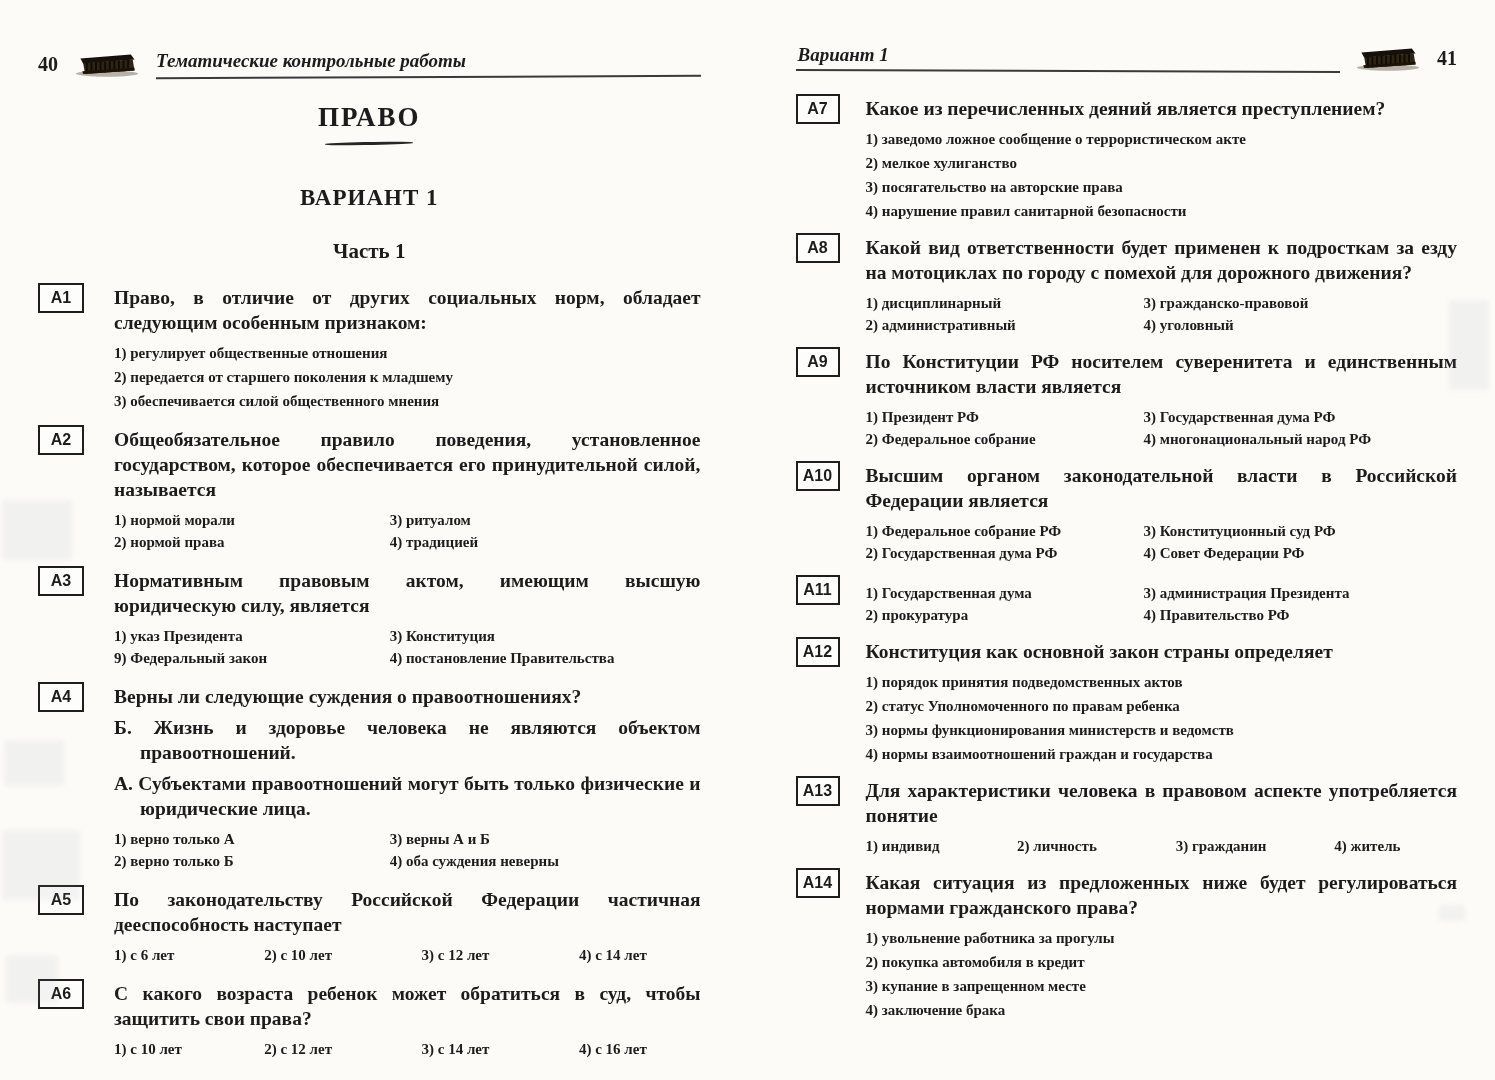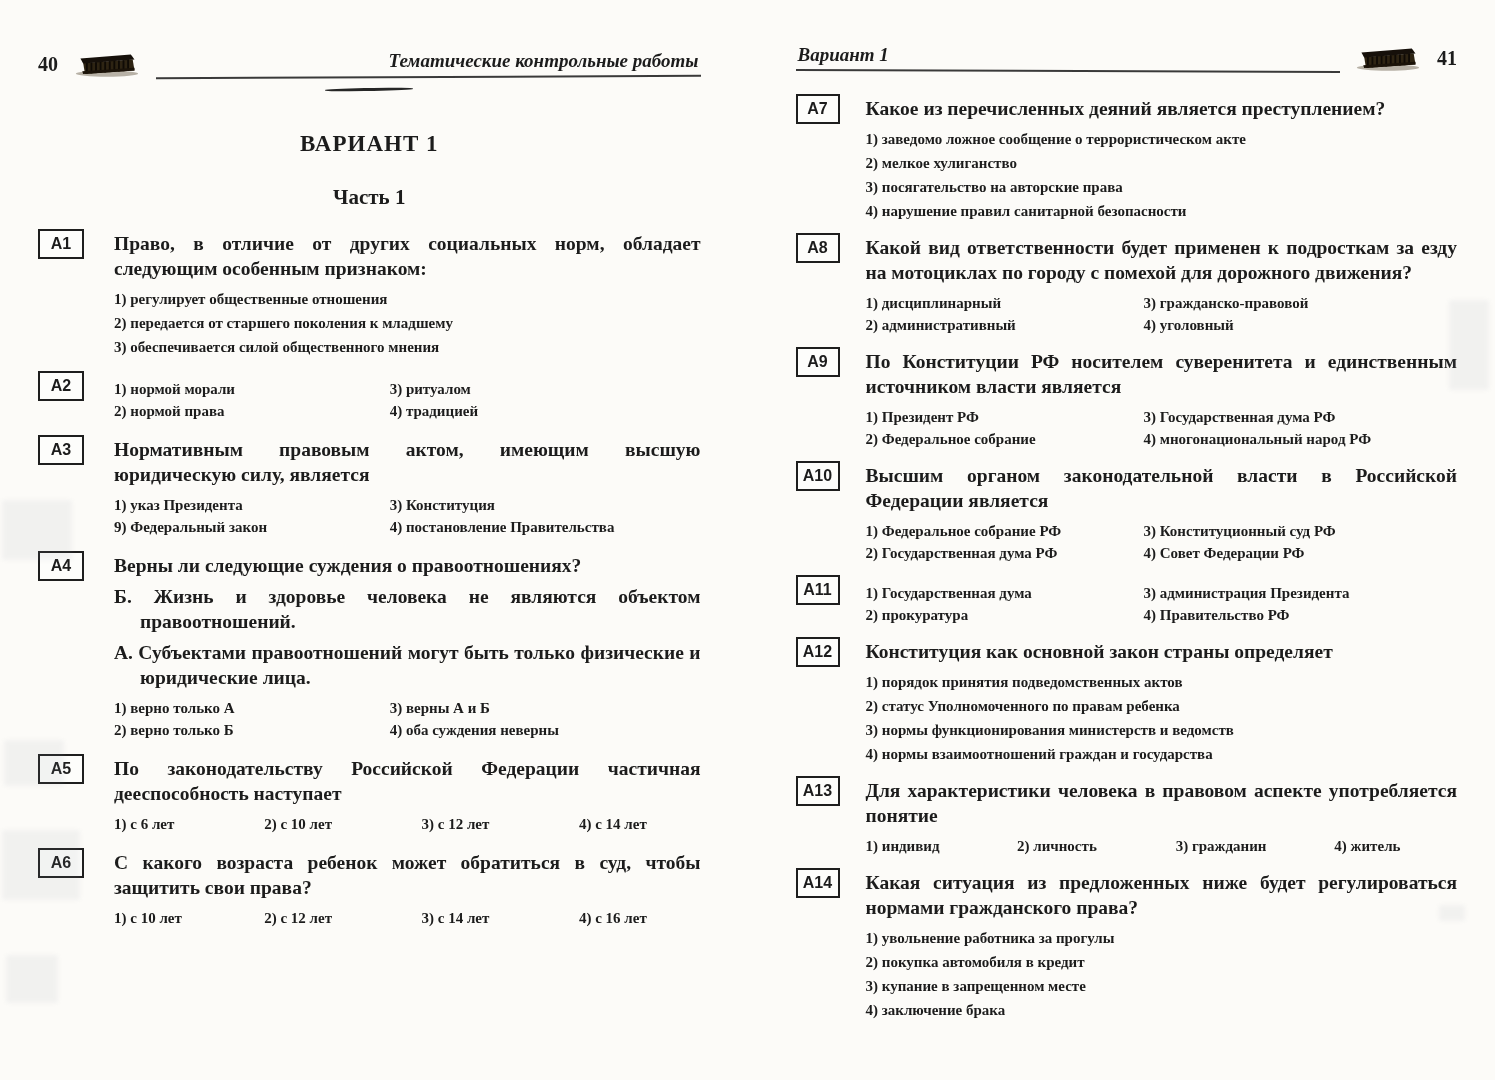--- a/index.html
+++ b/index.html
@@ -12,21 +12,21 @@
   .page{position:relative;box-sizing:border-box;width:747.5px;height:1080px;}
   .page-l{padding:50px 47px 30px 38px;}
   .page-r{padding:44px 38px 20px 48px;}
 
   
   .page-header{display:flex;align-items:flex-end;gap:16px;}
   .pagenum{font-size:20px;line-height:20px;margin-bottom:4px;}
   .temple{flex:0 0 auto;margin-bottom:-3px;}
   .runhead-wrap{flex:1 1 auto;display:flex;flex-direction:column;min-width:0;}
   .runhead{font-style:italic;font-size:19px;line-height:22px;white-space:nowrap;}
-  .page-l .runhead{text-align:right;padding-right:2px;font-style:italic;}
+  .page-l .runhead{padding-right:2px;font-style:italic;}
   .page-r .runhead{text-align:left;padding-left:2px;}
   .rule{height:0;border-top:2px solid #3a3a3a;margin-top:4px;transform:rotate(-0.25deg);}
   .page-r .rule{transform:rotate(0.2deg);}
 
   
   h1.sec{margin:24px 0 0;text-align:center;font-size:27px;letter-spacing:2px;line-height:30px;}
   .title-rule{width:88px;height:3px;background:#262626;margin:10px auto 0;border-radius:45%;transform:rotate(-1deg);}
   h2.variant{margin:40px 0 0;text-align:center;font-size:23px;letter-spacing:1px;line-height:26px;}
   h3.part{margin:28px 0 0;text-align:center;font-size:21px;line-height:24px;}
   .questions{margin-top:20px;}
@@ -85,39 +85,41 @@
           <polygon points="7,8 62,3.5 66,9 10,13.5" fill="#16100a"></polygon>
           <polygon points="9,22 66,18 66,21 10,25" fill="#1b1309"></polygon>
         </svg>
       </span>
       <span class="runhead-wrap">
         <span class="runhead">Тематические контрольные работы</span>
         <span class="rule"></span>
       </span>
     </header>
 
+    <h1 class="sec">ПРАВО</h1>
     <div class="title-rule"></div>
     <h2 class="variant">ВАРИАНТ 1</h2>
     <h3 class="part">Часть 1</h3>
 
     <div class="questions" id="questions-left">
         <section class="question">
           <span class="qid">А1</span>
           <div class="qbody">
             <p class="stem">Право, в отличие от других социальных норм, обладает следующим особенным признаком:</p>
             <div class="options one-col">
               <span class="option">1) регулирует общественные отношения</span>
               <span class="option">2) передается от старшего поколения к младшему</span>
               <span class="option">3) обеспечивается силой общественного мнения</span>
             </div>
           </div>
         </section>
         <section class="question">
           <span class="qid">А2</span>
           <div class="qbody">
+            <p class="stem">Общеобязательное правило поведения, установленное государством, которое обеспечивается его принудительной силой, называется</p>
             <div class="options two-col">
               <span class="option">1) нормой морали</span>
               <span class="option">2) нормой права</span>
               <span class="option">3) ритуалом</span>
               <span class="option">4) традицией</span>
             </div>
           </div>
         </section>
         <section class="question">
           <span class="qid">А3</span>

